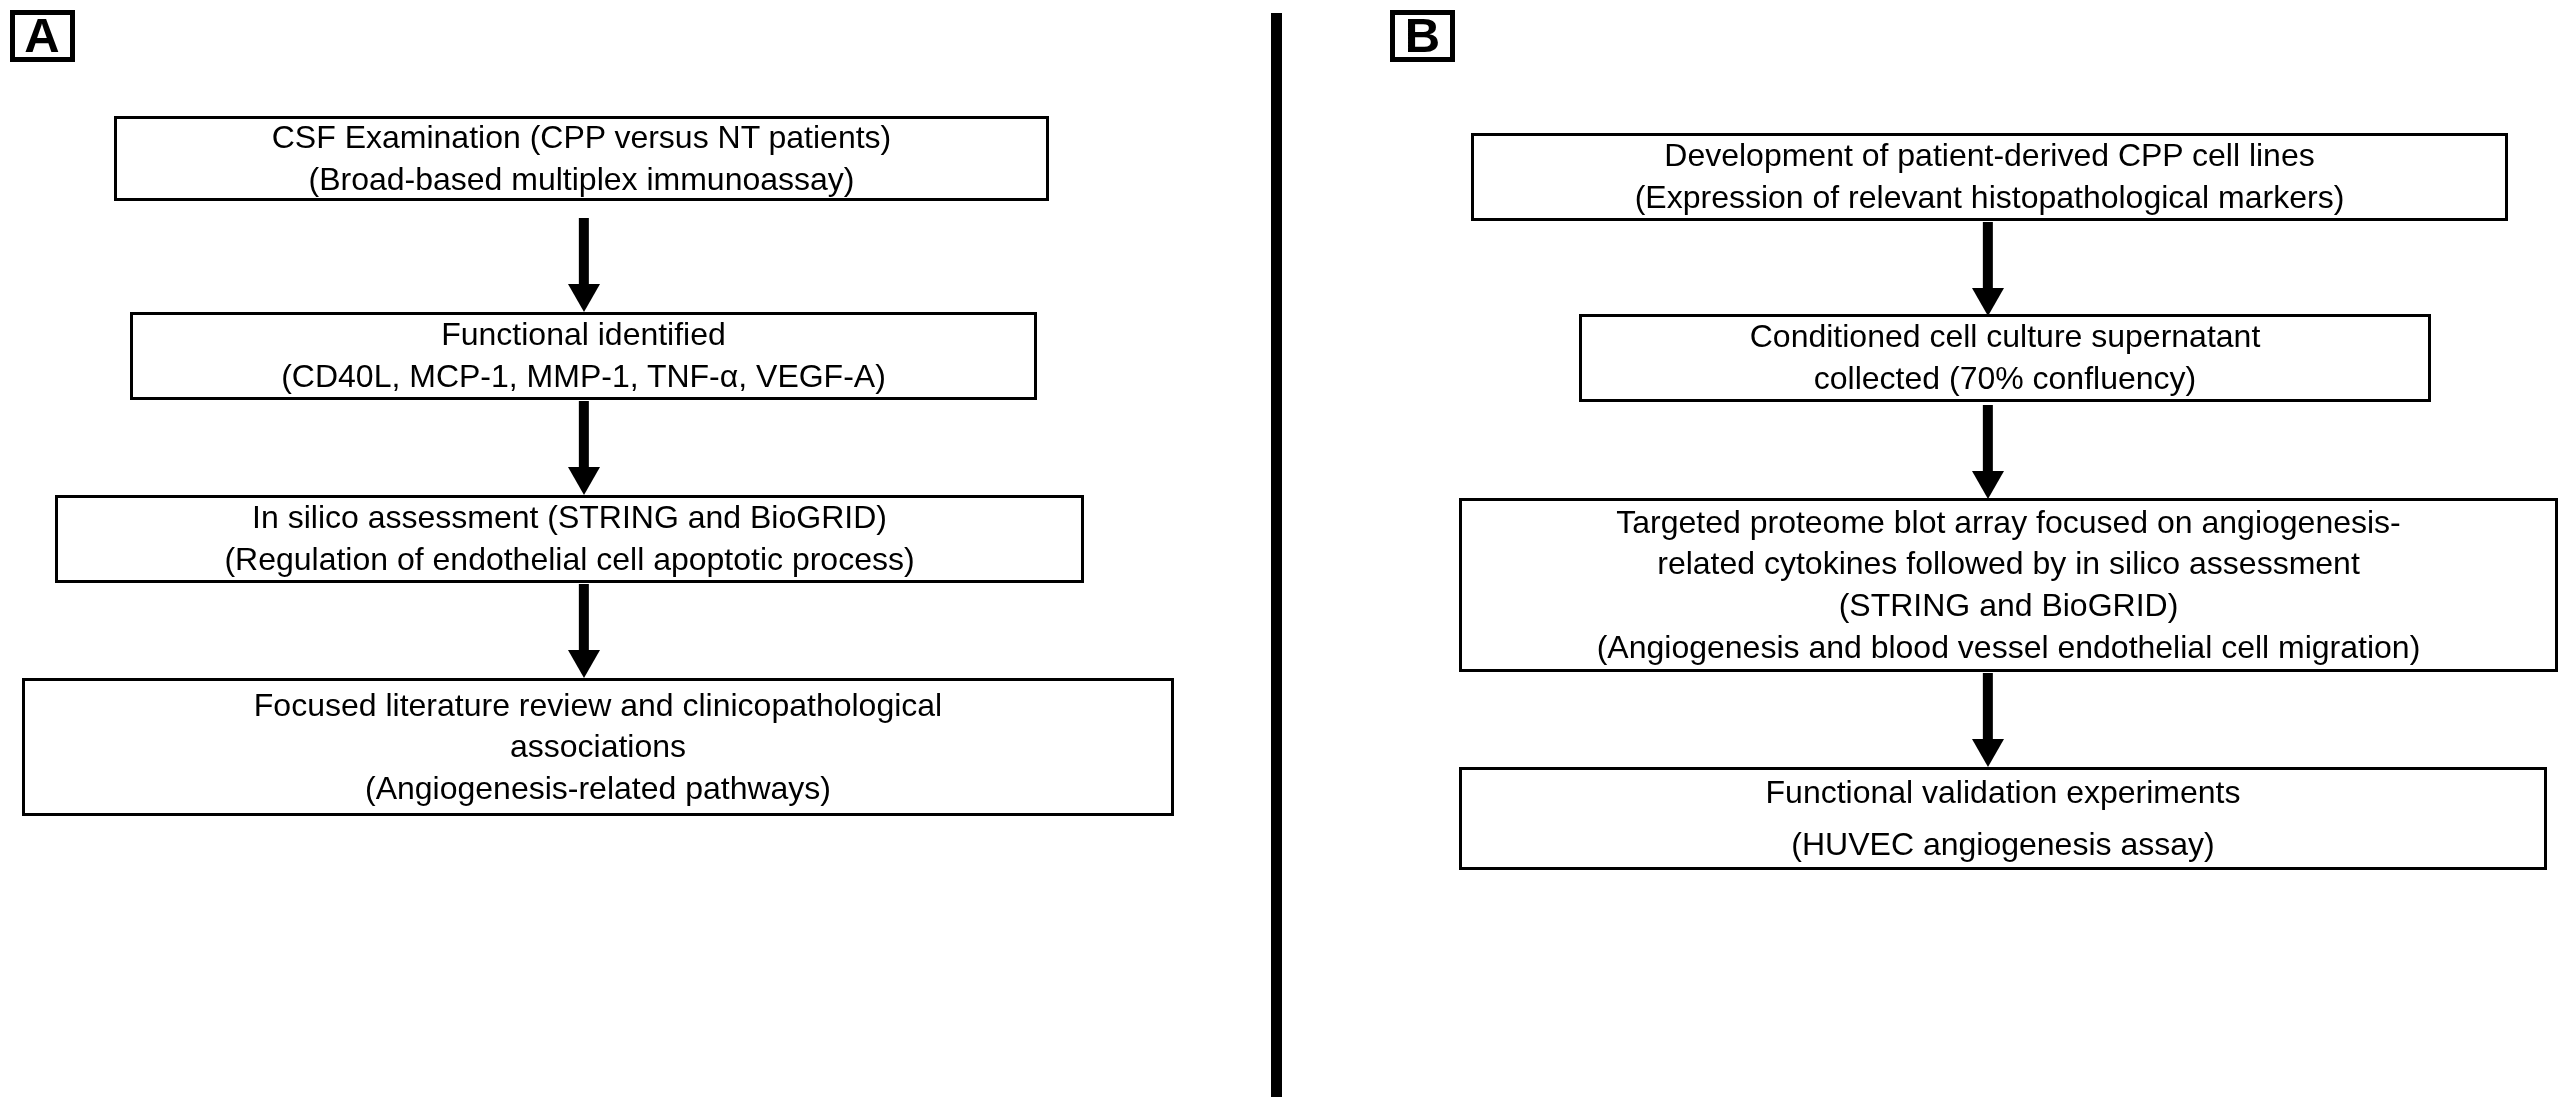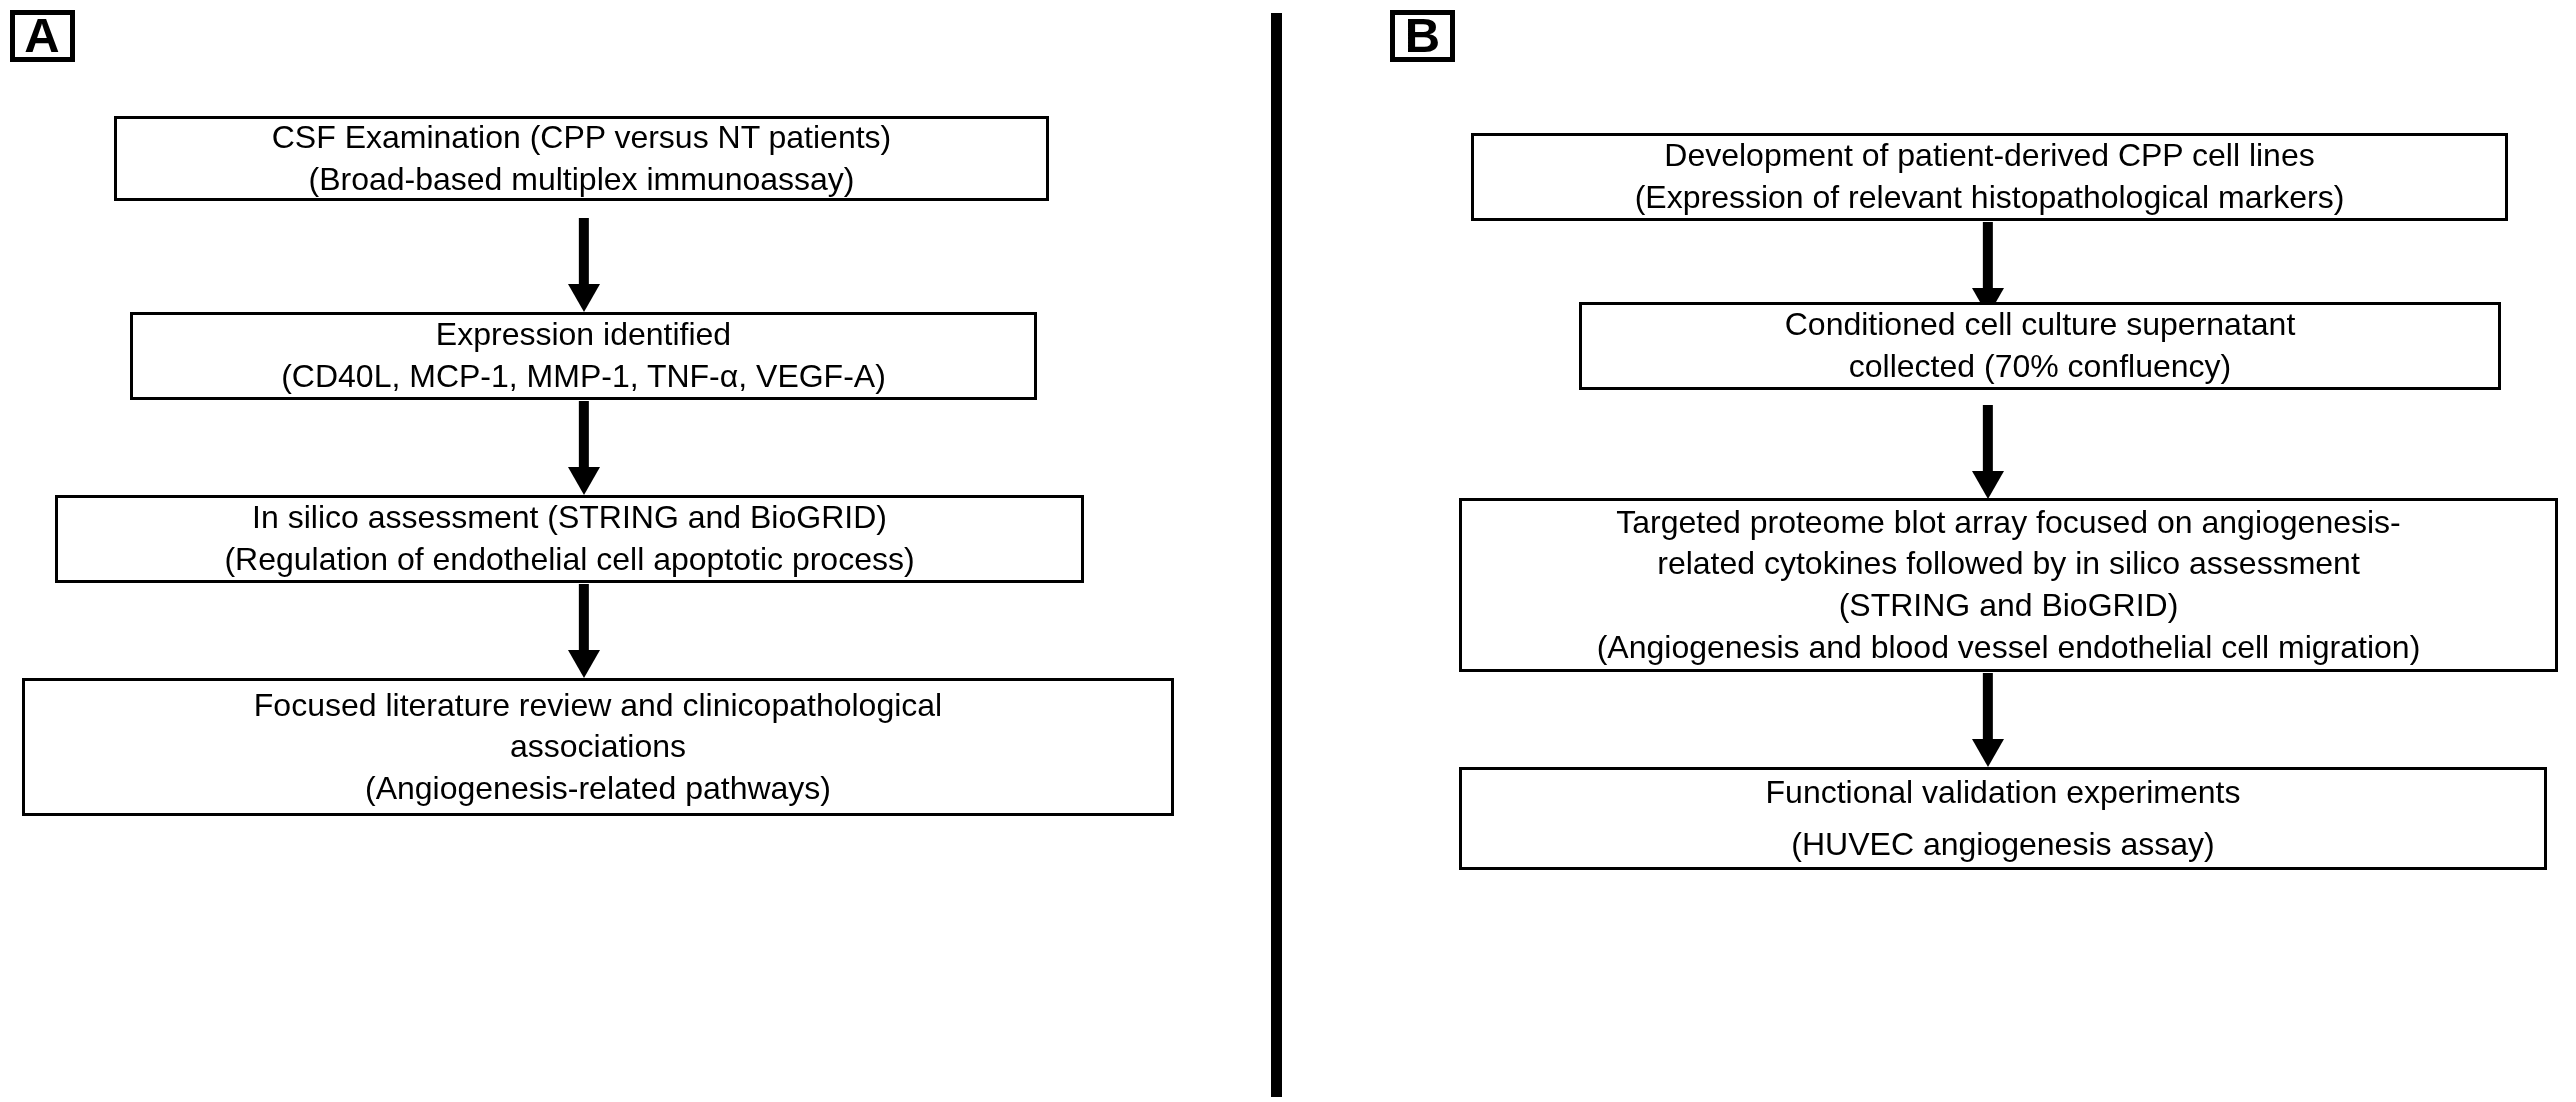--- a/index.html
+++ b/index.html
@@ -96,21 +96,21 @@
     <span class="line">CSF Examination (CPP versus NT patients)</span>
     <span class="line">(Broad-based multiplex immunoassay)</span>
   </div>
 
   <div class="arrow" style="left:566px; top:218px; width:35px; height:94px;">
     <div class="shaft" style="height:66px;"></div>
     <div class="head"></div>
   </div>
 
   <div class="flow-box" style="left:130px; top:312px; width:907px; height:88px;">
-    <span class="line">Expression identified</span>
+    <span class="line">Functional identified</span>
     <span class="line">(CD40L, MCP-1, MMP-1, TNF-α, VEGF-A)</span>
   </div>
 
   <div class="arrow" style="left:566px; top:401px; width:35px; height:94px;">
     <div class="shaft" style="height:66px;"></div>
     <div class="head"></div>
   </div>
 
   <div class="flow-box" style="left:55px; top:495px; width:1029px; height:88px;">
     <span class="line">In silico assessment (STRING and BioGRID)</span>
@@ -137,21 +137,21 @@
   <div class="flow-box" style="left:1471px; top:133px; width:1037px; height:88px;text-align:center;">
     <span class="line">Development of patient-derived CPP cell lines</span>
     <span class="line">(Expression of relevant histopathological markers)</span>
   </div>
 
   <div class="arrow" style="left:1970px; top:222px; width:35px; height:94px;">
     <div class="shaft" style="height:66px;"></div>
     <div class="head"></div>
   </div>
 
-  <div class="flow-box" style="left:1579px; top:302px; width:922px; height:88px;">
+  <div class="flow-box" style="left:1579px; top:314px; width:852px; height:88px;">
     <span class="line">Conditioned cell culture supernatant</span>
     <span class="line">collected (70% confluency)</span>
   </div>
 
   <div class="arrow" style="left:1970px; top:405px; width:35px; height:94px;">
     <div class="shaft" style="height:66px;"></div>
     <div class="head"></div>
   </div>
 
   <div class="flow-box" style="left:1459px; top:498px; width:1099px; height:174px;">

